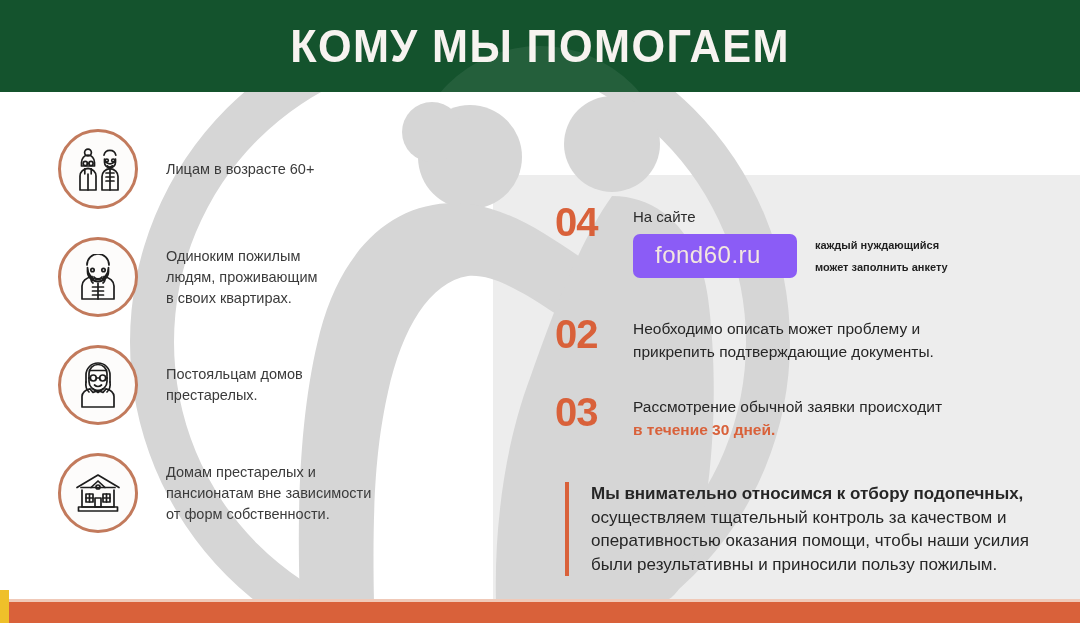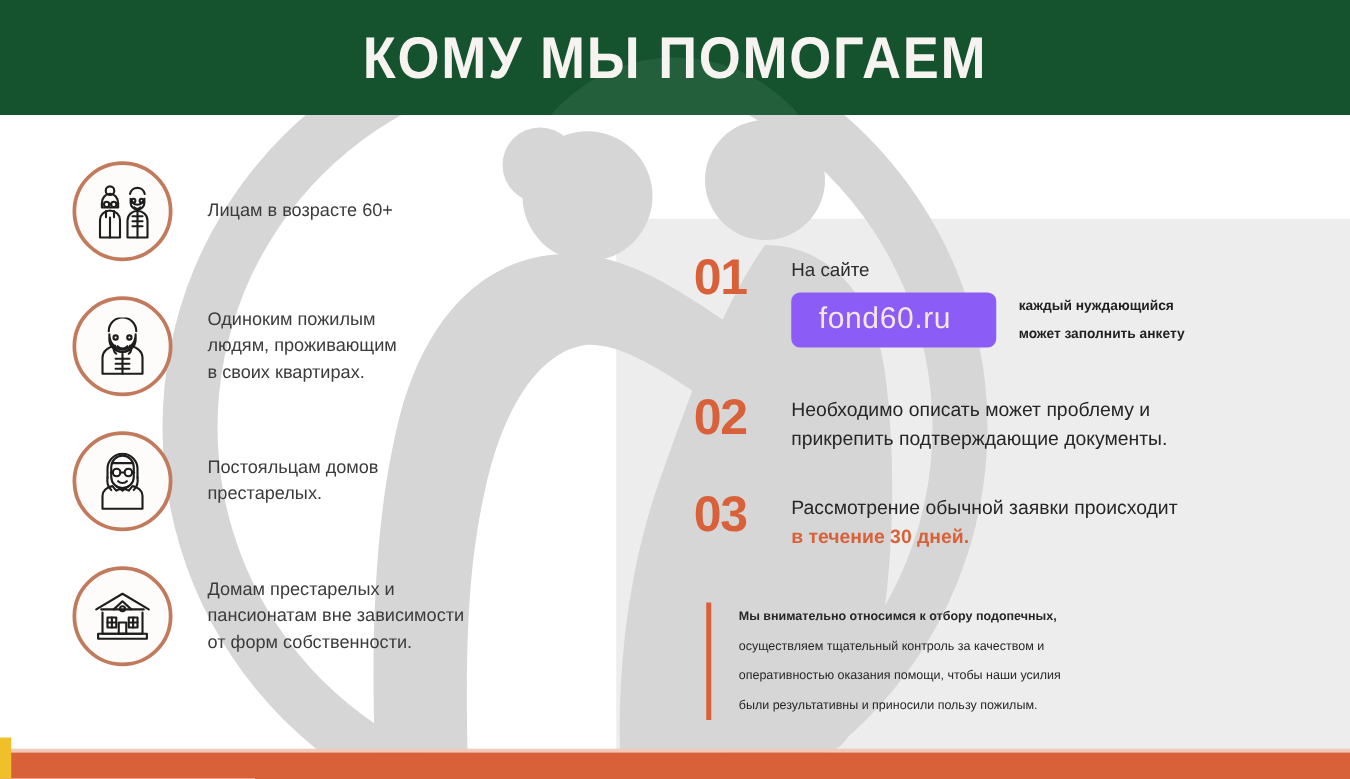--- a/index.html
+++ b/index.html
@@ -146,21 +146,21 @@
   }
   .accent-text{color:#D9613A;font-weight:bold;}
   .step-line{display:block;}
 
   
   .quote{
     position:absolute;left:72px;top:390px;width:470px;
     border-left:4px solid #D9613A;
     padding-left:22px;
     color:#262626;
-    font-size:10px;
+    font-size:17px;
     line-height:23.5px;
   }
   .quote .q-bold{font-weight:bold;}
   .q-line{display:block;}
 </style>
 </head>
 <body>
 
 <div id="page">
 
@@ -297,21 +297,21 @@
         <span class="q-line">Домам престарелых и</span>
         <span class="q-line">пансионатам вне зависимости</span>
         <span class="q-line">от форм собственности.</span>
       </div>
     </div>
   </div>
 
   <div class="right-col">
 
     <div class="step step-0">
-      <div class="step-num">01</div>
+      <div class="step-num">04</div>
       <div class="step-body">
         <span class="lead">На сайте</span>
         <div class="badge-row">
           <span class="site-badge">fond60.ru</span>
           <span class="badge-after">
             <span class="step-line">каждый нуждающийся</span>
             <span class="step-line">может заполнить анкету</span>
           </span>
         </div>
       </div>

